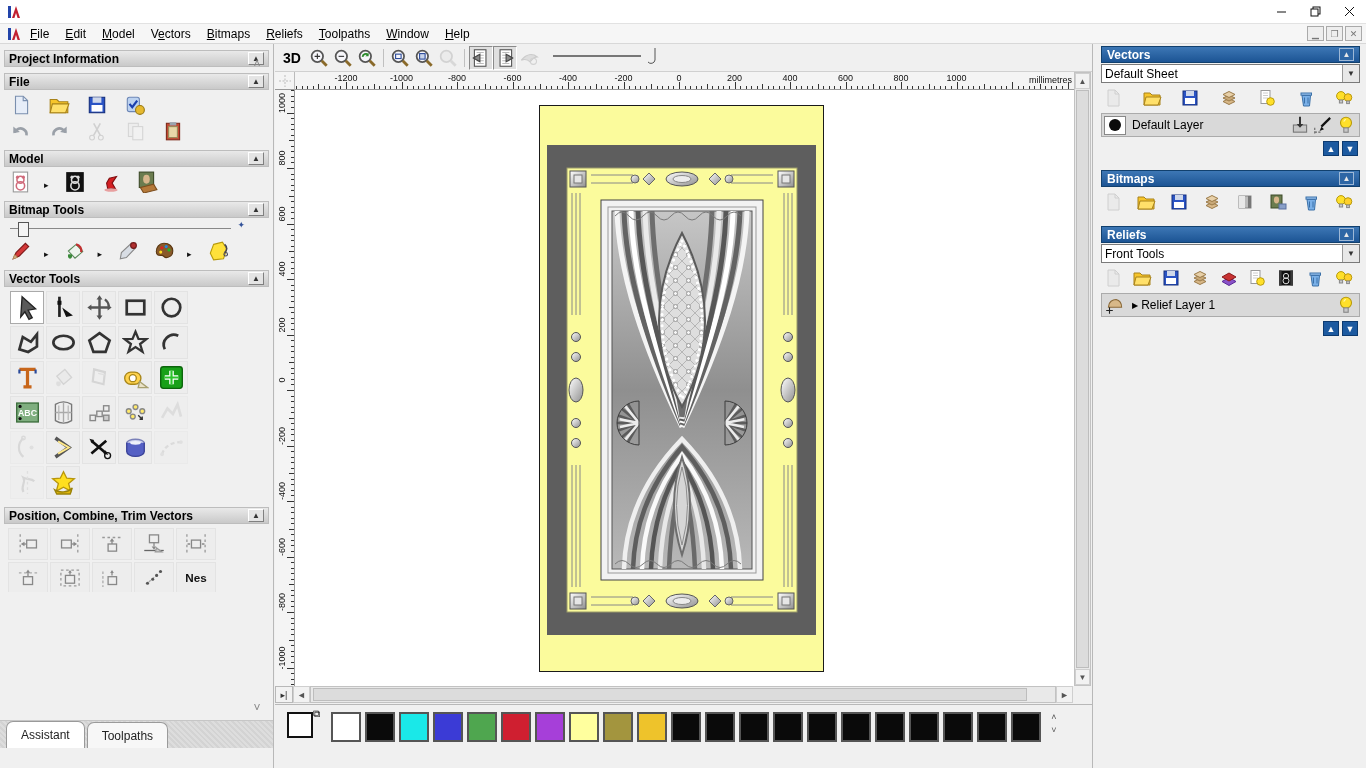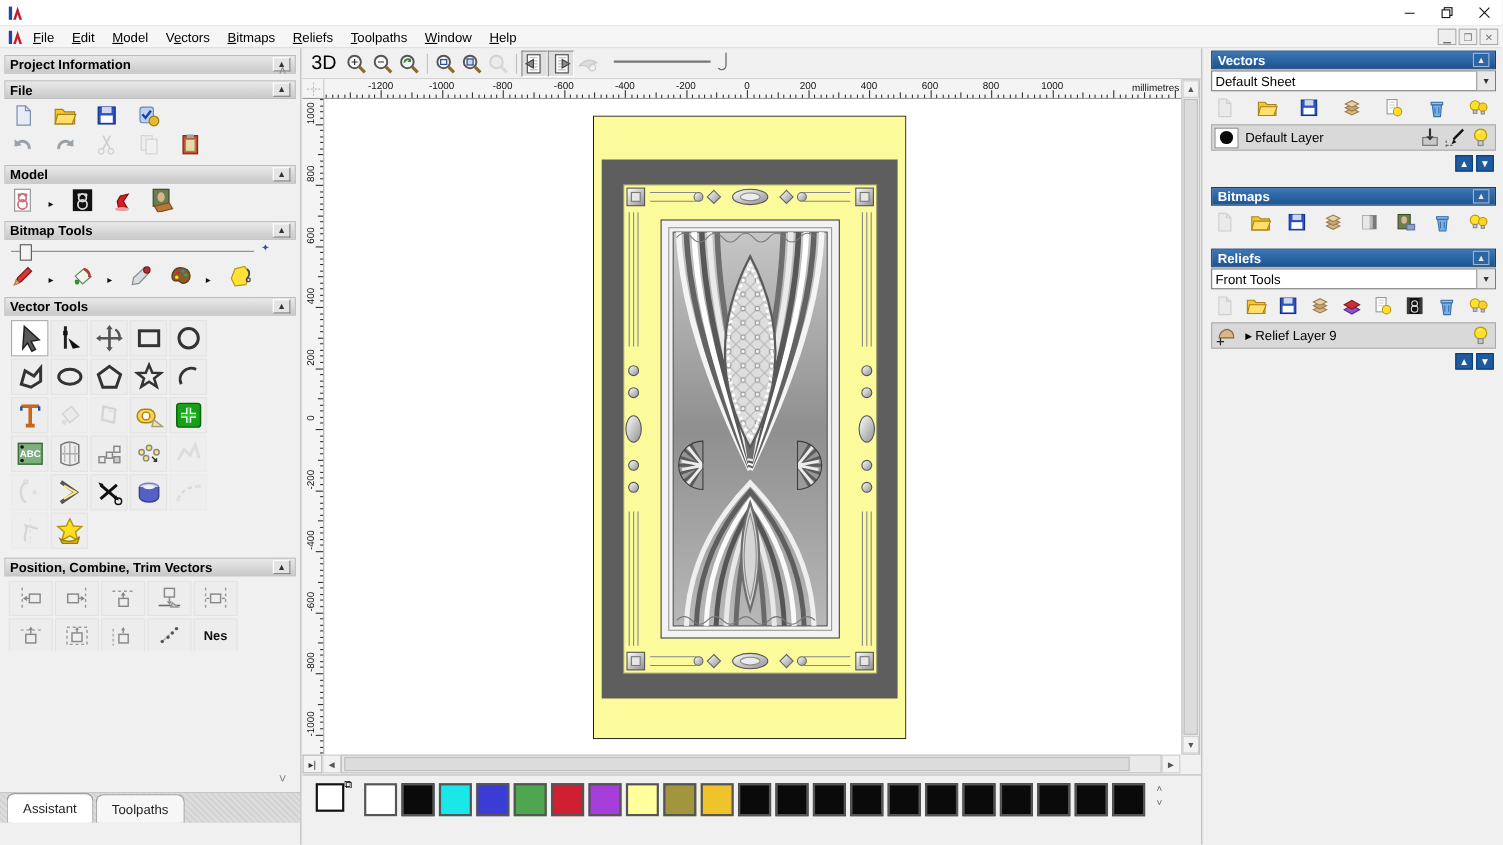--- a/index.html
+++ b/index.html
@@ -45,21 +45,21 @@
 .pgrid .ic{width:40px;height:32px;background:#ededed;border:1px solid #e3e3e3}
 .pgrid .ic svg{width:28px;height:26px}
 .panel-scroll{position:absolute;right:8px;width:16px;text-align:center;color:#888;font-size:12px;line-height:12px}
 
 .tabbar{position:absolute;bottom:20px;left:0;right:0;height:28px;background:repeating-linear-gradient(45deg,#dddddd 0 2px,#d3d3d3 2px 4px);border-top:1px solid #c6c6c6;display:flex;align-items:flex-end;padding-left:6px}
 .tab{height:26px;padding:0 14px;background:#f7f7f7;border:1px solid #9a9a9a;border-bottom:none;border-radius:7px 7px 0 0;display:flex;align-items:center;font-size:12px;margin-right:2px;color:#222}
 .tab.on{background:#fff;height:27px}
 
 .center{position:absolute;left:275px;top:44px;width:817px;bottom:0;background:#f0f0f0}
 .vtoolbar{position:absolute;left:0;top:0;right:0;height:28px;display:flex;align-items:center;padding-left:8px;border-bottom:1px solid #d0d0d0}
-.btn3d{font-weight:normal;font-size:18px;margin-right:6px}
+.btn3d{font-weight:bold;font-size:14px;margin-right:6px}
 .vtoolbar .ic{width:24px;height:24px}
 .vtoolbar .ic.prs{background:#dfdfdf;border:1px solid;border-color:#8a8a8a #fff #fff #8a8a8a}
 .linewidth{margin-left:10px}
 .hruler{position:absolute;left:20px;top:28px;width:779px;height:18px;background:#f4f4f4;border-bottom:1px solid #999;overflow:hidden}
 .rcorner{position:absolute;left:0;top:28px;width:20px;height:18px;background:#f4f4f4;border-right:1px solid #bbb;border-bottom:1px solid #999;display:flex;align-items:center;justify-content:center}
 .vruler{position:absolute;left:0;top:46px;width:20px;height:596px;background:#f4f4f4;border-right:1px solid #999;overflow:hidden}
 .htick{position:absolute;bottom:0;width:1px;background:#333}
 .hlab{position:absolute;top:1px;font-size:9px;color:#111;transform:translateX(-50%)}
 .vtick{position:absolute;right:0;height:1px;background:#333}
 .vlab{position:absolute;font-size:9px;color:#111;transform:rotate(-90deg);transform-origin:center;width:30px;text-align:center;left:-8px}
@@ -1359,21 +1359,21 @@
         </span>
       </div>
     <div class="layerrow">
       <span class="ic">
           <svg width="20" height="20" viewBox="0 0 20 20">
             <path d="M4 12c0-5 4-7 7-7 4 1 5 4 5 7z" fill="#d8b888" stroke="#8a6a3a"></path>
             <path d="M2 15h6M5 12v6" stroke="#222"></path>
           </svg>
         </span>
       <span class="rtri">▶</span>
-      <span class="lbl" style="margin-left:0">Relief Layer 9</span>
+      <span class="lbl" style="margin-left:0">Relief Layer 1</span>
       <span class="lbtns">
           <span class="ic">
             <svg viewBox="0 0 20 20">
               <circle cx="10" cy="8" r="5" fill="#ffe02a" stroke="#b89a0a"></circle>
               <rect x="8" y="12.6" width="4" height="4" fill="#c8c8c8" stroke="#888"></rect>
               <path d="M8 7a2.5 2.5 0 0 1 2-2" stroke="#fff6b0" fill="none"></path>
             </svg>
           </span>
         </span>
     </div>

